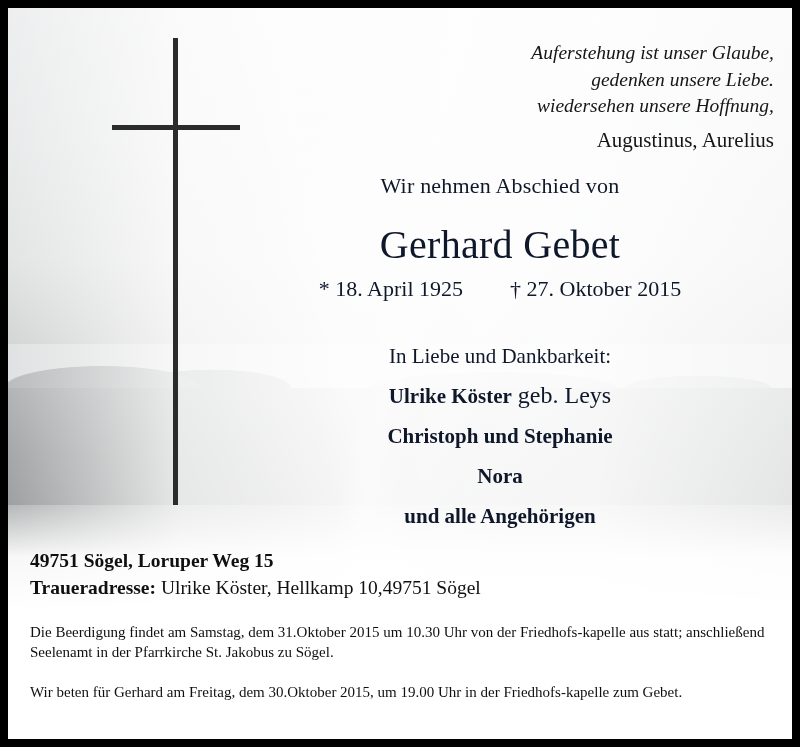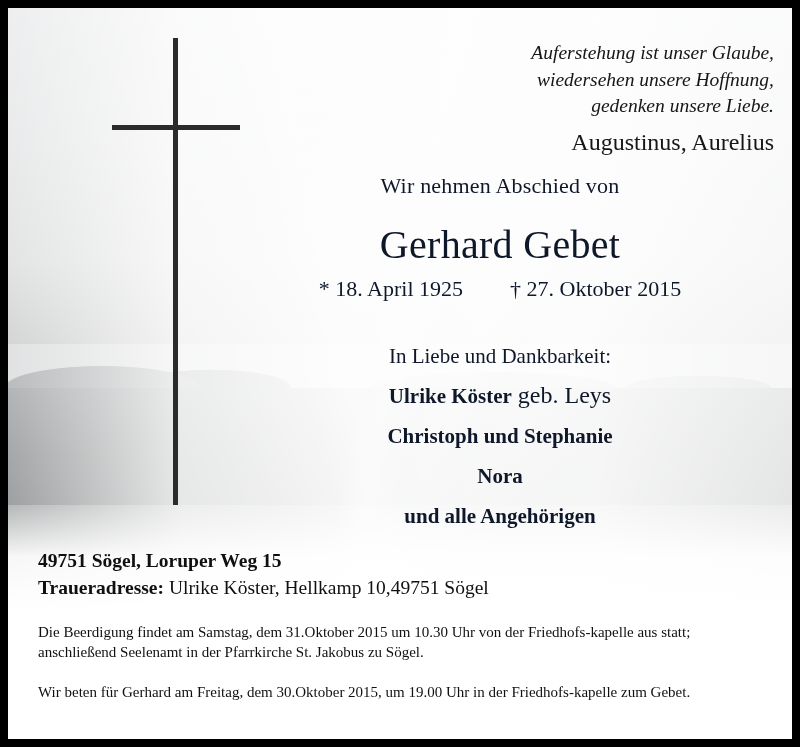--- a/index.html
+++ b/index.html
@@ -116,21 +116,21 @@
     width: 400px;
     text-align: right;
     font-style: italic;
     font-size: 19.5px;
     line-height: 1.36;
     color: #161616;
   }
   #quote-author {
     margin-top: 6px;
     font-style: normal;
-    font-size: 24px;
+    font-size: 21px;
     color: #161616;
     font-family: Liberation Serif, serif;
   }
 
   
   #center-block {
     position: absolute;
     left: 232px;
     top: 165px;
     width: 520px;
@@ -164,21 +164,21 @@
     font-weight: bold;
   }
   .mourner .thin {
     font-weight: normal;
     font-size: 24px;
   }
 
   
   #bottom-block {
     position: absolute;
-    left: 30px;
+    left: 22px;
     right: 24px;
     top: 540px;
     color: #101010;
   }
   .addr-line {
     font-size: 19.5px;
     font-weight: bold;
     line-height: 1.38;
   }
   .addr-line .thin {
@@ -203,22 +203,22 @@
     <div id="bg-wash"></div>
     <div id="bg-bottomwash"></div>
 
     <div id="cross-vertical"></div>
     <div id="cross-horizontal"></div>
 
     <div class="content">
 
       <div id="quote">
         <div>Auferstehung ist unser Glaube,</div>
+        <div>gedenken unsere Liebe.</div>
         <div>wiedersehen unsere Hoffnung,</div>
-        <div>gedenken unsere Liebe.</div>
         <div id="quote-author">Augustinus, Aurelius</div>
       </div>
 
       <div id="center-block">
         <div id="farewell-line">Wir nehmen Abschied von</div>
         <div id="deceased-name">Gerhard Gebet</div>
         <div id="dates-line">
           <span>* 18. April 1925</span>
           <span class="date-gap"></span>
           <span>† 27. Oktober 2015</span>

